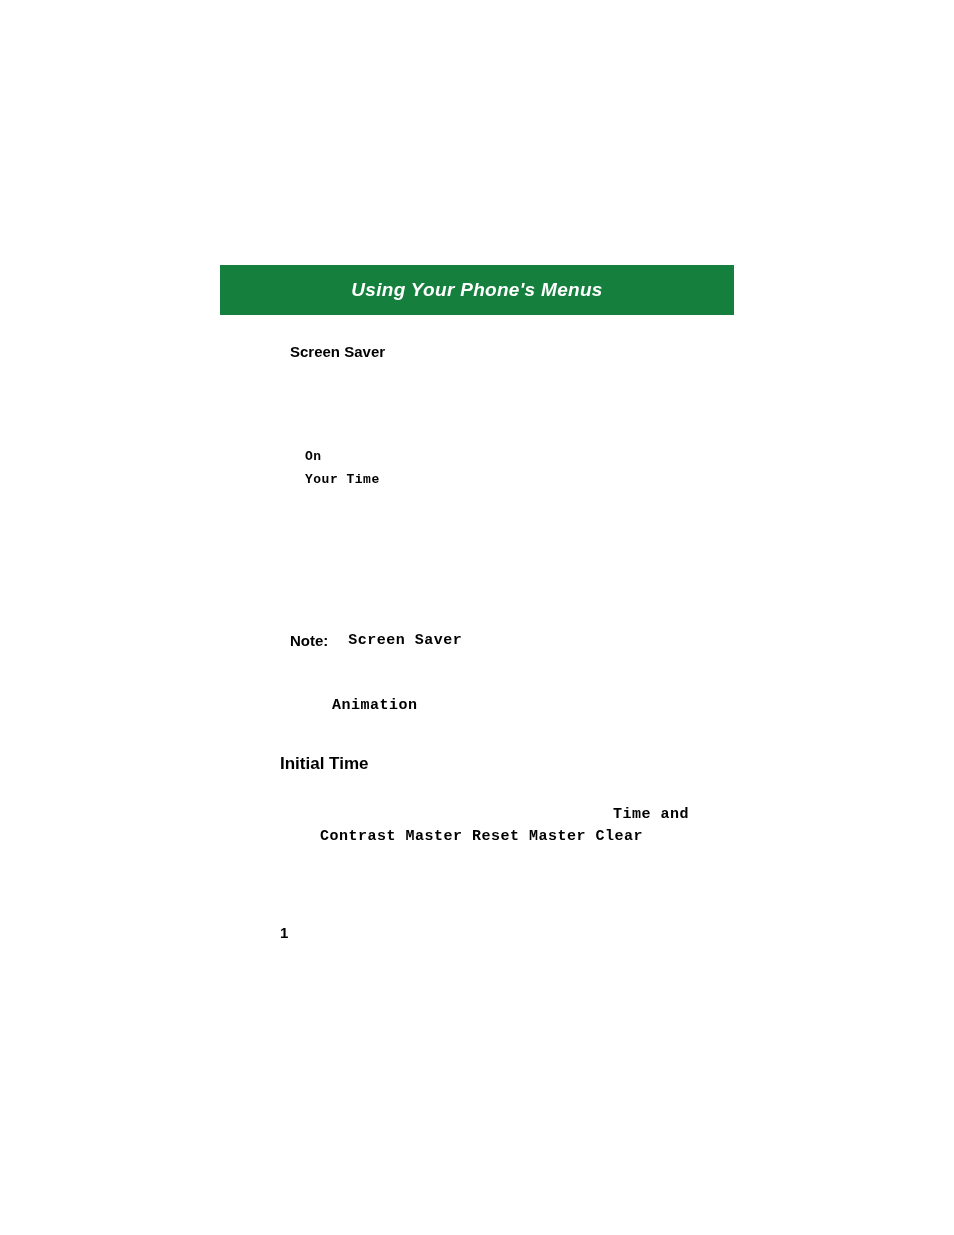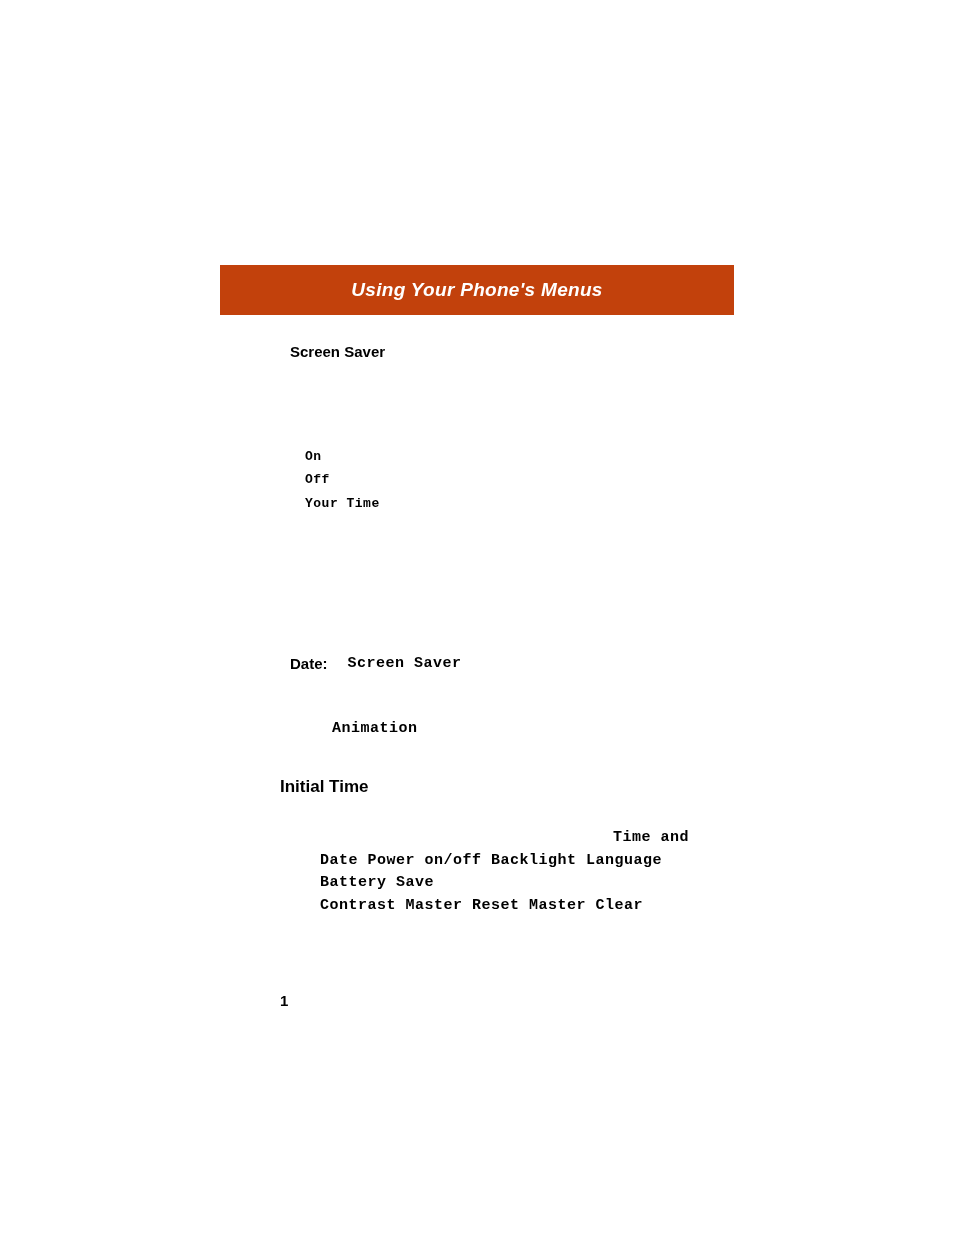--- a/index.html
+++ b/index.html
@@ -11,21 +11,21 @@
       width: 954px;
       height: 1235px;
       background: #ffffff;
       font-family: Arial, Helvetica, sans-serif;
       position: relative;
     }
     .page-container {
       padding: 265px 220px 0 220px;
     }
     .title-bar {
-      background: #c2410c;
+      background: #15803d;
       color: #ffffff;
       padding: 14px 0;
       text-align: center;
       font-style: italic;
       font-weight: bold;
       font-size: 19px;
       font-family: Arial, Helvetica, sans-serif;
       letter-spacing: 0.3px;
     }
     .content {
@@ -103,36 +103,34 @@
 <body>
 
 <div class="page-container">
   <div class="title-bar">Using Your Phone's Menus</div>
 
   <div class="content">
     <div class="heading">Screen Saver</div>
 
     <div class="list-block">
       <div class="list-item">On</div>
-      <div class="list-item">Off</div>
       <div class="list-item">Your Time</div>
     </div>
 
     <div class="note-row">
-      <span class="note-label">Date:</span>
+      <span class="note-label">Note:</span>
       <span class="note-value">Screen Saver</span>
     </div>
 
     <div class="animation-line">
       <span class="mono">Animation</span>
     </div>
 
     <div class="section-heading">Initial Time</div>
 
     <div class="setup-block">
       <div class="mono setup-right">Time and</div>
-      <div class="mono">Date Power on/off Backlight Language Battery Save</div>
       <div class="mono">Contrast Master Reset Master Clear</div>
     </div>
 
     <div class="page-number">1</div>
   </div>
 </div>
 
 </body></html>

